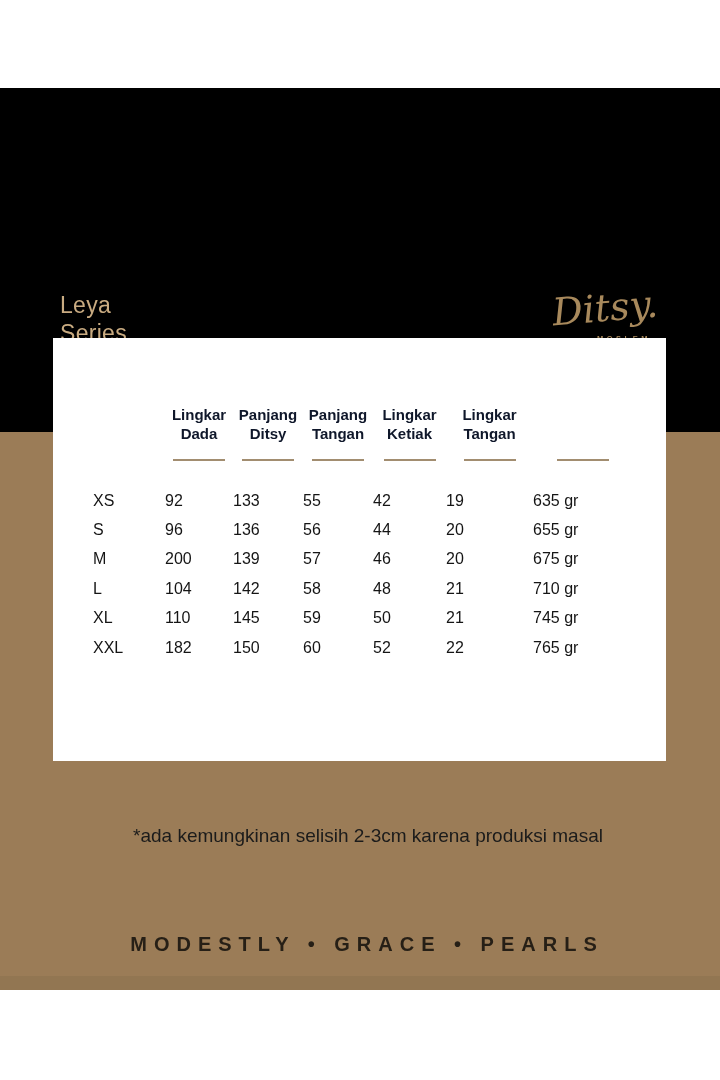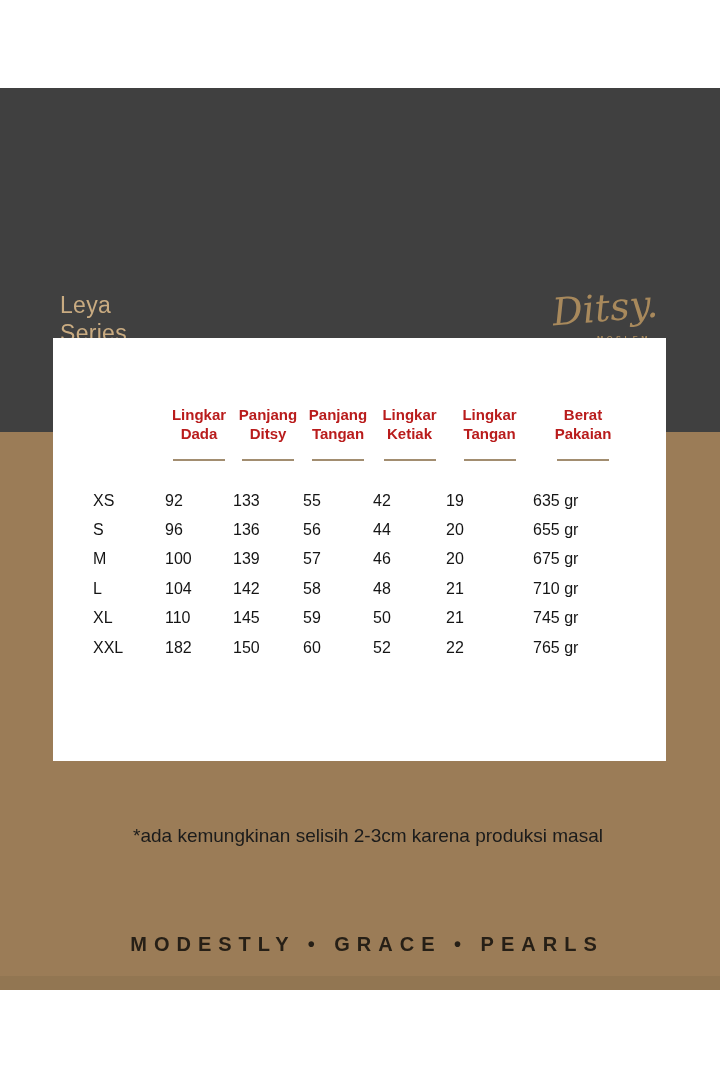--- a/index.html
+++ b/index.html
@@ -4,21 +4,21 @@
 <style>
   * { margin:0; padding:0; box-sizing:border-box; }
   html,body { width:720px; height:1080px; }
   body {
     background:#ffffff;
     font-family:"Liberation Sans", sans-serif;
     position:relative;
     overflow:hidden;
   }
 
-  .black-panel { position:absolute; left:0; top:88px; width:720px; height:344px; background:#404040; }
+  .black-panel { position:absolute; left:0; top:88px; width:720px; height:344px; background:#000000; }
   .tan-panel   { position:absolute; left:0; top:432px; width:720px; height:558px; background:#9b7c57; }
   .tan-shade   { position:absolute; left:0; bottom:0; width:100%; height:14px; background:#8a6f4e; opacity:.5; }
 
   .series {
     position:absolute; left:60px; top:203px;
     color:#c9ab81; font-size:23px; line-height:28px; font-weight:500; letter-spacing:.3px;
   }
 
   .logo-script {
     position:absolute; left:538px; top:198px; width:134px; text-align:center;
@@ -30,21 +30,21 @@
     color:#a8895c; font-size:7.5px; letter-spacing:3.5px; font-weight:700;
   }
 
   .divider { position:absolute; left:55px; top:270px; width:610px; height:4px; background:#7e6647; }
 
   .card { position:absolute; left:53px; top:338px; width:613px; height:423px; background:#ffffff; }
 
   .table { position:absolute; left:40px; top:64px; width:540px; }
   .trow  { display:grid; grid-template-columns:72px 68px 70px 70px 73px 87px 100px; }
   .trow.head { margin-top:3px; }
-  .th { text-align:center; font-size:15px; font-weight:700; color:#b91c1c; line-height:19px; }
+  .th { text-align:center; font-size:15px; font-weight:700; color:#0f172a; line-height:19px; }
   .th span { display:block; }
   .rules { margin-top:16px; }
   .rc { display:flex; justify-content:center; }
   .rule { width:52px; height:2px; background:#a28d70; }
   .tbody { margin-top:25px; }
   .trow.data { height:29.4px; align-items:center; }
   .cell { text-align:left; font-size:16px; color:#151515; }
 
   .notes {
     position:absolute; left:8px; top:822px; width:720px; text-align:center;
@@ -90,24 +90,20 @@
         <span>Tangan</span>
       </div>
       <div class="th">
         <span>Lingkar</span>
         <span>Ketiak</span>
       </div>
       <div class="th">
         <span>Lingkar</span>
         <span>Tangan</span>
       </div>
-      <div class="th">
-        <span>Berat</span>
-        <span>Pakaian</span>
-      </div>
     </div>
 
     <div class="trow rules">
       <div class="rc"></div>
       <div class="rc">
           <span class="rule"></span>
         </div>
       <div class="rc">
           <span class="rule"></span>
         </div>
@@ -139,21 +135,21 @@
         <div class="cell">S</div>
         <div class="cell">96</div>
         <div class="cell">136</div>
         <div class="cell">56</div>
         <div class="cell">44</div>
         <div class="cell">20</div>
         <div class="cell">655 gr</div>
       </div>
       <div class="trow data">
         <div class="cell">M</div>
-        <div class="cell">100</div>
+        <div class="cell">200</div>
         <div class="cell">139</div>
         <div class="cell">57</div>
         <div class="cell">46</div>
         <div class="cell">20</div>
         <div class="cell">675 gr</div>
       </div>
       <div class="trow data">
         <div class="cell">L</div>
         <div class="cell">104</div>
         <div class="cell">142</div>

